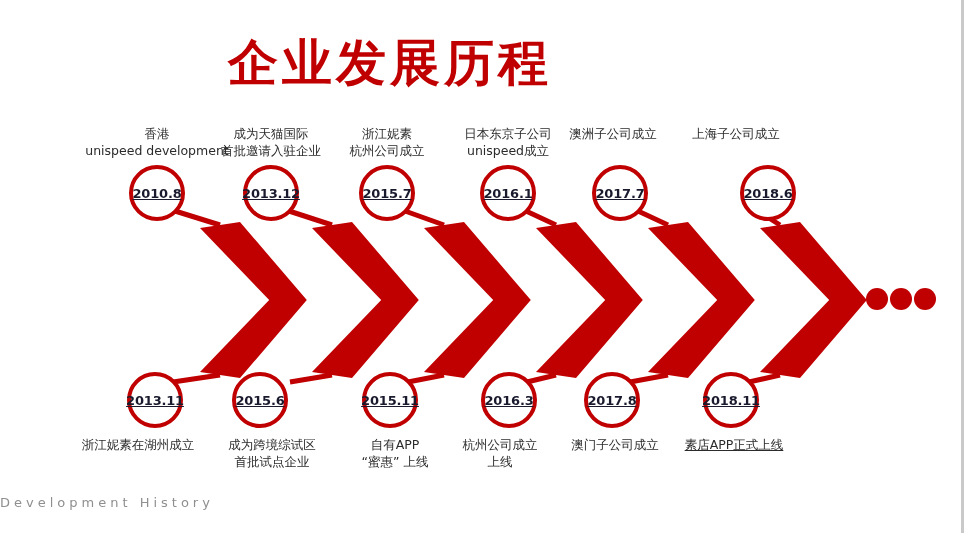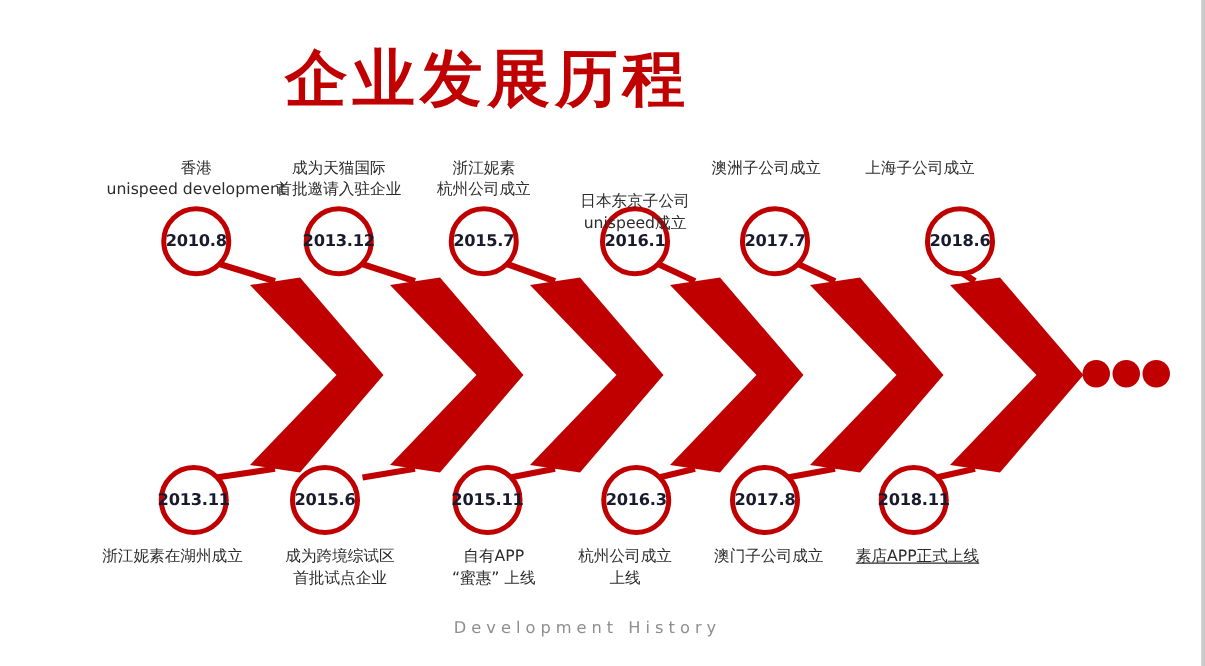--- a/index.html
+++ b/index.html
@@ -34,21 +34,21 @@
     line-height: 1.1;
     white-space: nowrap;
   }
 
   
   #footer {
     position: absolute;
     left: 0;
     top: 495px;
     width: 940px;
-    text-align: center;
+    text-align: left;
     font-size: 13px;
     color: #8f8f8f;
     letter-spacing: 4px;
     font-weight: normal;
   }
 
   
   #graphics {
     position: absolute;
     left: 0;
@@ -67,20 +67,21 @@
     background: #ffffff;
     border: 4px solid #C00000;
     box-sizing: border-box;
     display: flex;
     align-items: center;
     justify-content: center;
     font-size: 13px;
     font-weight: bold;
     color: #1a1a2e;
     letter-spacing: -0.2px;
+    text-decoration: underline;
   }
 
   
   .caption {
     position: absolute;
     width: 190px;
     text-align: center;
     font-size: 12.5px;
     line-height: 1.32;
     color: #2b2b2b;
@@ -134,21 +135,21 @@
       <div class="date-node" style="left: 129px; top: 165px;">2010.8</div>
       <div class="caption top bold" style="left: 62px; top: 126px;">香港
 unispeed development</div>
       <div class="date-node" style="left: 243px; top: 165px;">2013.12</div>
       <div class="caption top" style="left: 176px; top: 126px;">成为天猫国际
 首批邀请入驻企业</div>
       <div class="date-node" style="left: 359px; top: 165px;">2015.7</div>
       <div class="caption top" style="left: 292px; top: 126px;">浙江妮素
 杭州公司成立</div>
       <div class="date-node" style="left: 480px; top: 165px;">2016.1</div>
-      <div class="caption top" style="left: 413px; top: 126px; margin-top: 27px;">日本东京子公司
+      <div class="caption top" style="left: 413px; top: 126px;">日本东京子公司
 unispeed成立</div>
       <div class="date-node" style="left: 592px; top: 165px;">2017.7</div>
       <div class="caption top" style="left: 518px; top: 126px;">澳洲子公司成立</div>
       <div class="date-node" style="left: 712px; top: 165px; margin-left: 28px;">2018.6</div>
       <div class="caption top" style="left: 641px; top: 126px;">上海子公司成立</div>
       <div class="date-node" style="left: 127px; top: 372px;">2013.11</div>
       <div class="caption bottom" style="left: 43px; top: 437px;">浙江妮素在湖州成立</div>
       <div class="date-node" style="left: 232px; top: 372px;">2015.6</div>
       <div class="caption bottom" style="left: 177px; top: 437px;">成为跨境综试区
 首批试点企业</div>

